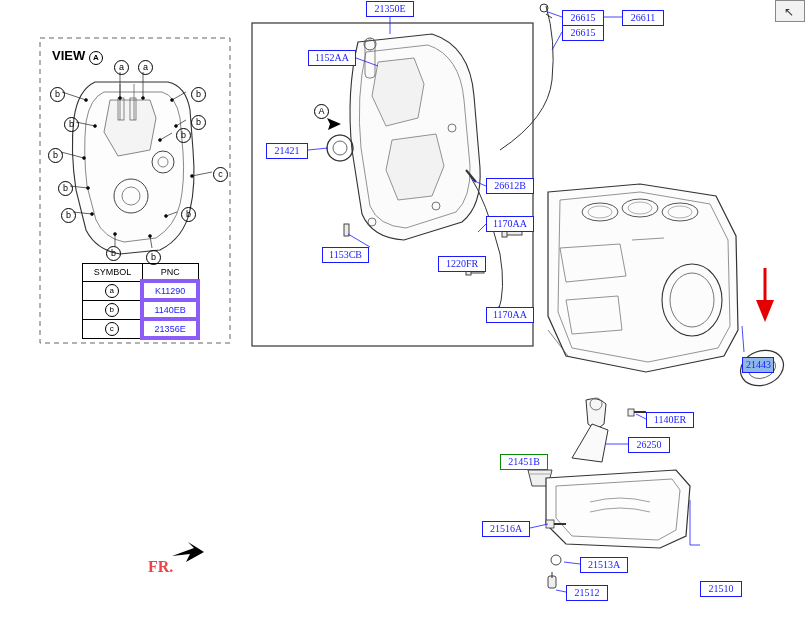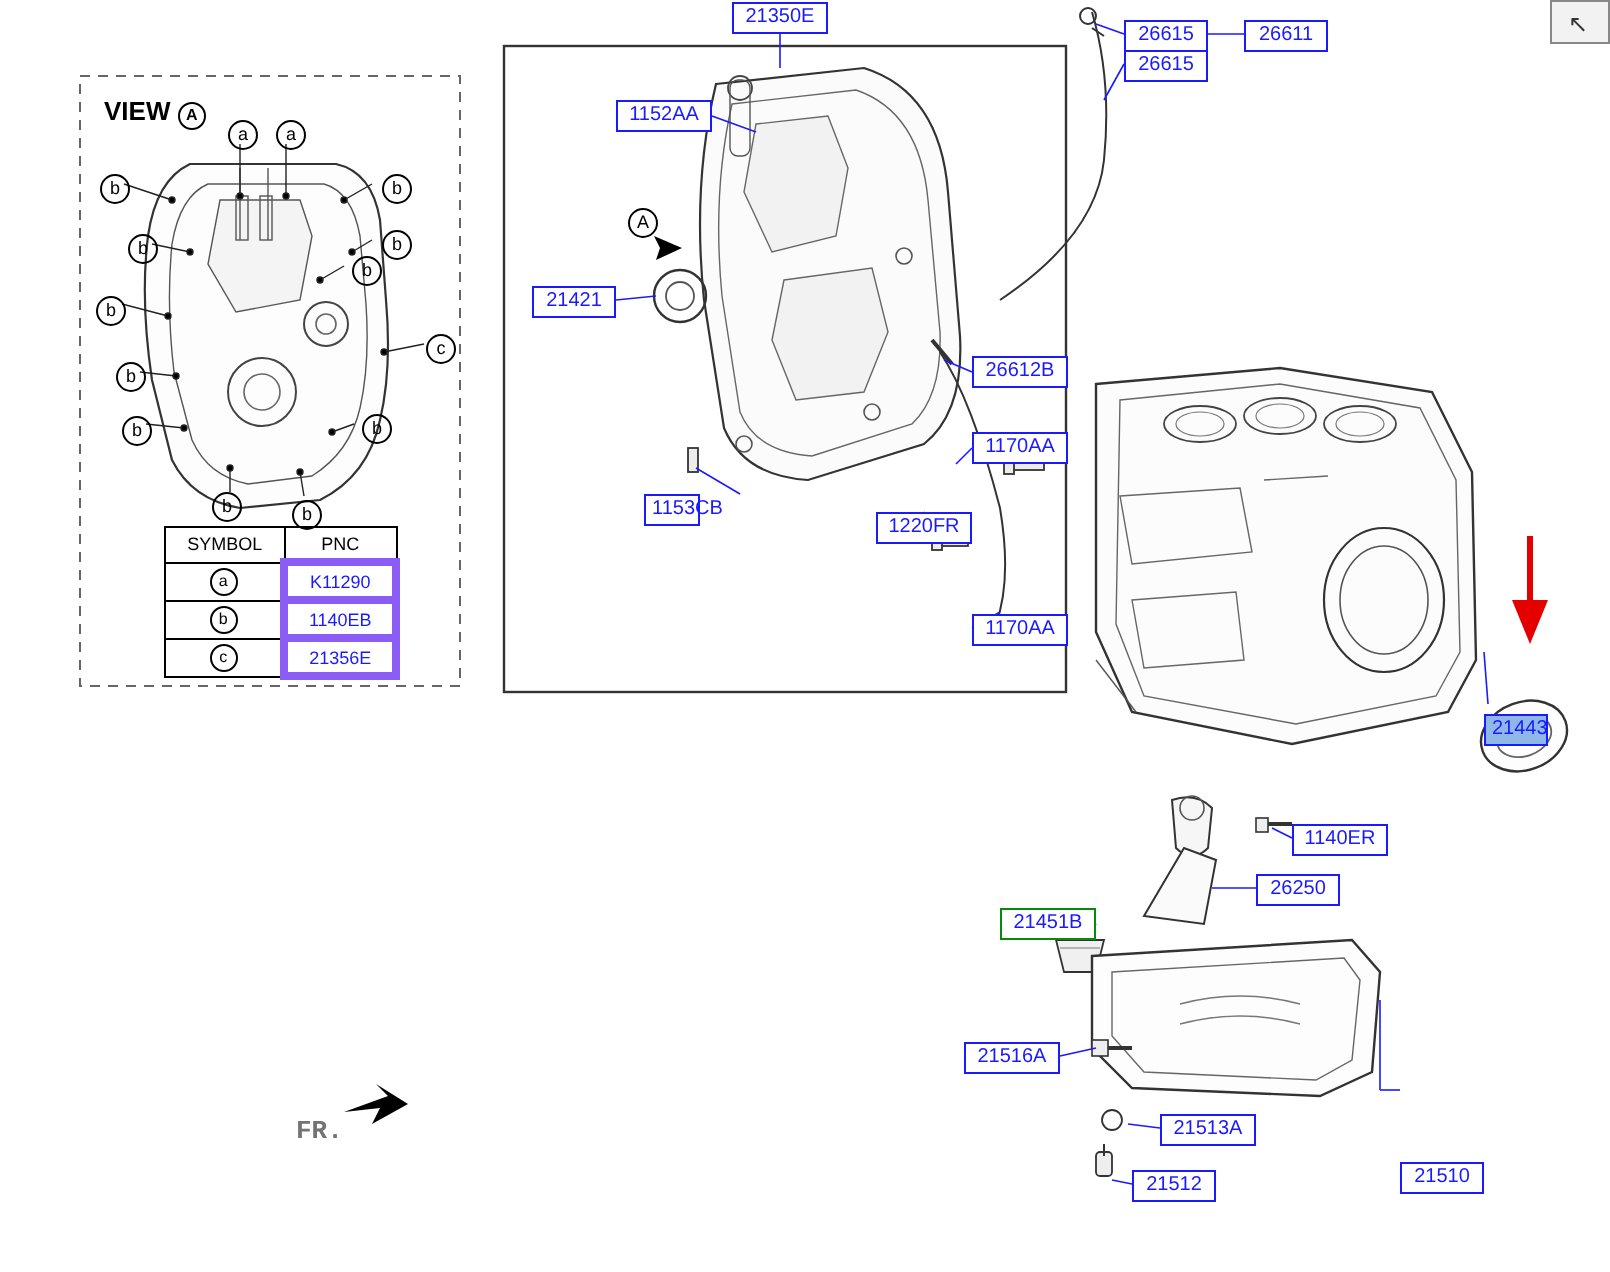--- a/index.html
+++ b/index.html
@@ -27,38 +27,38 @@
   }
   .callout {
     position: absolute;
     border: 1px solid #1a1aff;
     background: #ffffff;
     color: #1a1aff;
     font-size: 10px;
     line-height: 12px;
     padding: 1px 3px;
     white-space: nowrap;
-    font-family: Liberation Sans, sans-serif;
+    font-family: Liberation Serif, serif;
     box-sizing: border-box;
     text-align: center;
   }
   .callout.green {
     border-color: #0a8a0a;
     color: #1a1aff;
   }
   .callout.highlight {
     border-color: #1a1aff;
     background: #8fb8e8;
     color: #1a1aff;
   }
   .plain-label {
     position: absolute;
-    font-size: 13px;
-    color: #737373;
-    font-family: Liberation Mono, monospace;
+    font-size: 16px;
+    color: #ef4444;
+    font-family: Liberation Serif, serif;
     font-weight: bold;
   }
   .view-title {
     position: absolute;
     font-size: 13px;
     color: #000000;
     font-weight: bold;
     font-family: "Liberation Sans", sans-serif;
   }
   .sym-table {
@@ -326,21 +326,21 @@
 
   <div id="callouts">
       <div class="callout" style="left: 366px; top: 1px; width: 48px;">21350E</div>
       <div class="callout" style="left: 308px; top: 50px; width: 48px;">1152AA</div>
       <div class="callout" style="left: 562px; top: 10px; width: 42px;">26615</div>
       <div class="callout" style="left: 622px; top: 10px; width: 42px;">26611</div>
       <div class="callout" style="left: 562px; top: 25px; width: 42px;">26615</div>
       <div class="callout" style="left: 266px; top: 143px; width: 42px;">21421</div>
       <div class="callout" style="left: 486px; top: 178px; width: 48px;">26612B</div>
       <div class="callout" style="left: 486px; top: 216px; width: 48px;">1170AA</div>
-      <div class="callout" style="left: 322px; top: 247px; width: 28px;">1153CB</div>
+      <div class="callout" style="left: 322px; top: 247px; width: 47px;">1153CB</div>
       <div class="callout" style="left: 438px; top: 256px; width: 48px;">1220FR</div>
       <div class="callout" style="left: 486px; top: 307px; width: 48px;">1170AA</div>
       <div class="callout highlight" style="left: 742px; top: 317px; width: 32px; margin-top: 40px;">21443</div>
       <div class="callout" style="left: 646px; top: 412px; width: 48px;">1140ER</div>
       <div class="callout" style="left: 628px; top: 437px; width: 42px;">26250</div>
       <div class="callout green" style="left: 500px; top: 454px; width: 48px;">21451B</div>
       <div class="callout" style="left: 482px; top: 521px; width: 48px;">21516A</div>
       <div class="callout" style="left: 700px; top: 538px; width: 42px; margin-top: 43px;">21510</div>
       <div class="callout" style="left: 580px; top: 557px; width: 48px;">21513A</div>
       <div class="callout" style="left: 566px; top: 585px; width: 42px;">21512</div>

